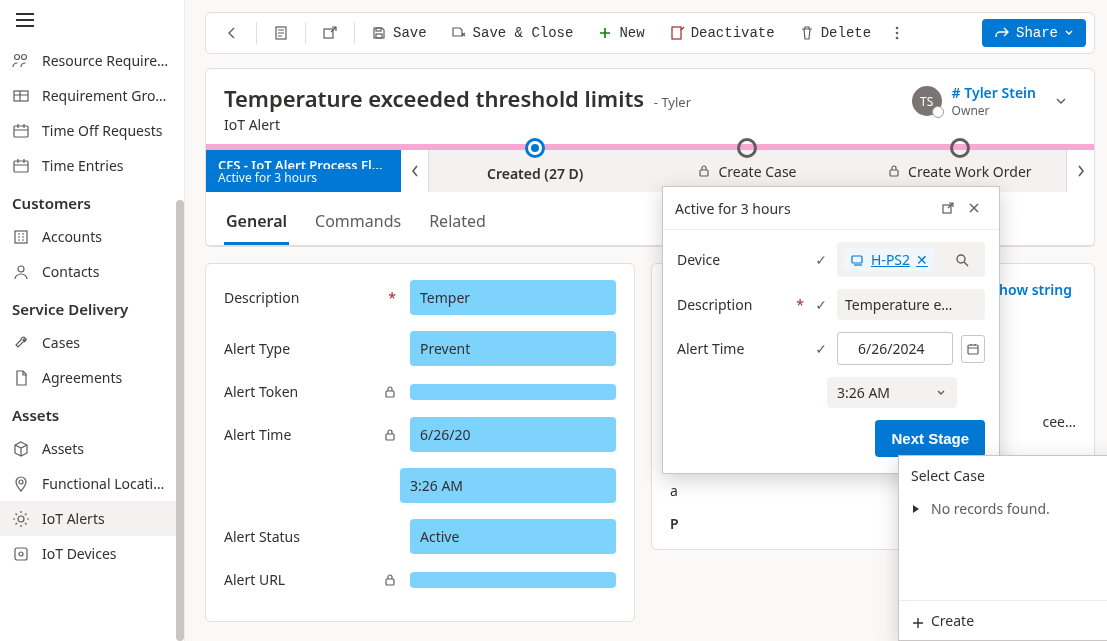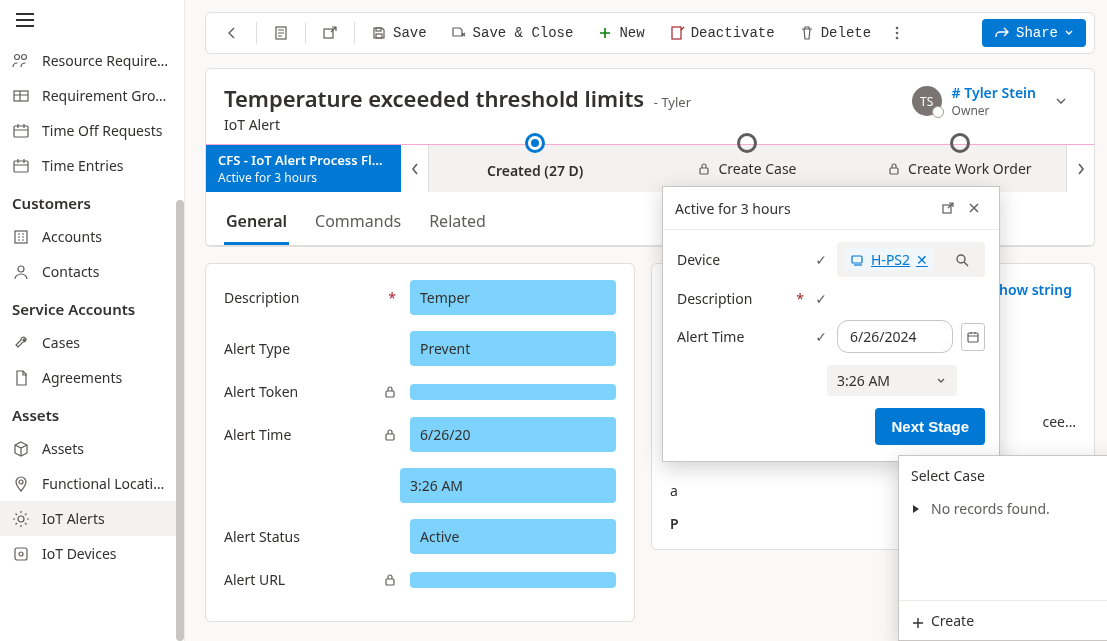--- a/index.html
+++ b/index.html
@@ -98,21 +98,21 @@
   .owner-box { margin-left:auto; display:flex; align-items:center; gap:10px;}
   .avatar { width:30px; height:30px; border-radius:50%; background:#7a7574; color:#fff; display:flex; align-items:center; justify-content:center; font-size:12px; position:relative;}
   .avatar::after{ content:""; position:absolute; right:-2px; bottom:-2px; width:10px; height:10px; border-radius:50%; background:#fff; border:1px solid #a19f9d;}
   .owner-name { color:#0078d4; font-weight:600; }
   .owner-role { color:#605e5c; font-size:12px;}
   .chev { color:#605e5c; padding:0 8px; cursor:pointer;}
 
   
   .bpf {
     display:flex; align-items:stretch;
-    border-top:1px solid #f9a8d4;
+    border-top:6px solid #f9a8d4;
     position:relative;
     height:48px;
     justify-content:center;
   }
   .bpf-head {
     background:#0078d4; color:#fff; padding:6px 12px;
     width:195px; display:flex; flex-direction:column; justify-content:center;
   }
   .bpf-head .t1 { font-size:13px; font-weight:600; white-space:nowrap; overflow:hidden; text-overflow:ellipsis;}
   .bpf-head .t2 { font-size:12px; opacity:.95;}
@@ -171,21 +171,21 @@
   .fly-req { color:#a4262c; width:10px; text-align:center;}
   .fly-val { flex:1; background:#f3f2f1; border-radius:4px; padding:6px 8px; white-space:nowrap; overflow:hidden; text-overflow:ellipsis;}
   .chip {
     display:inline-flex; align-items:center; gap:6px;
     background:#eff6fc; color:#0078d4;
     border-radius:3px; padding:2px 6px; text-decoration:underline;
   }
   .chip-x { color:#0078d4; cursor:pointer; text-decoration:none;}
   .lookup-search { width:22px; color:#605e5c; text-align:center;}
   .date-wrap { display:flex; align-items:center; gap:8px;}
-  .date-input { flex:1; border:1px solid #c8c6c4; border-radius:11px; padding:6px 12px;}
+  .date-input { flex:1; border:1px solid #c8c6c4; border-radius:3px; padding:6px 20px;}
   .date-icon { width:24px; height:28px; border:1px solid #c8c6c4; border-radius:3px; display:flex; align-items:center; justify-content:center; color:#605e5c; cursor:pointer;}
   .time-select { display:flex; align-items:center; justify-content:space-between; background:#f3f2f1; border-radius:4px; padding:6px 10px; width:130px; margin-left:150px; cursor:pointer;}
   .next-stage { background:#0078d4; color:#fff; border:none; border-radius:4px; padding:10px 16px; font-size:15px; font-weight:600; cursor:pointer; float:right;}
   .fly-foot { clear:both; }
 
   
   .drop2 {
     position:absolute; left:713px; top:455px;
     width:294px; background:#fff; border:1px solid #c8c6c4;
     box-shadow: 0 6px 20px rgba(0,0,0,.18); z-index:22;
@@ -260,21 +260,21 @@
     <div class="nav-item">
       <span class="nav-ico">
         <svg width="18" height="18" viewBox="0 0 18 18" fill="none" stroke="currentColor" stroke-width="1.2">
             <circle cx="9" cy="6" r="3"></circle>
             <path d="M3 16c0-3 3-5 6-5s6 2 6 5"></path>
           </svg>
       </span>
       <span class="nav-label">Contacts</span>
     </div>
 
-    <div class="nav-section-title">Service Accounts</div>
+    <div class="nav-section-title">Service Delivery</div>
     <div class="nav-item">
       <span class="nav-ico">
         <svg width="18" height="18" viewBox="0 0 18 18" fill="none" stroke="currentColor" stroke-width="1.2">
             <path d="M12 3a3 3 0 00-3 3l-5 5 2 2 5-5a3 3 0 003-3l-2 2-1-1 2-2z"></path>
           </svg>
       </span>
       <span class="nav-label">Cases</span>
     </div>
     <div class="nav-item">
       <span class="nav-ico">
@@ -596,20 +596,21 @@
                   <circle cx="6" cy="6" r="4"></circle>
                   <path d="M9 9l4 4"></path>
                 </svg>
             </span>
           </div>
         </div>
         <div class="fly-row">
           <div class="fly-label">Description</div>
           <div class="fly-req">*</div>
           <div class="fly-check">✓</div>
+          <div class="fly-val">Temperature e…</div>
         </div>
         <div class="fly-row">
           <div class="fly-label">Alert Time</div>
           <div class="fly-req"></div>
           <div class="fly-check">✓</div>
           <div class="date-wrap" style="flex:1">
             <div class="date-input">6/26/2024</div>
             <div class="date-icon">
               <svg width="14" height="14" viewBox="0 0 14 14" stroke="#605e5c" fill="none" stroke-width="1.2">
                   <rect x="2" y="3" width="10" height="9" rx="1"></rect>

